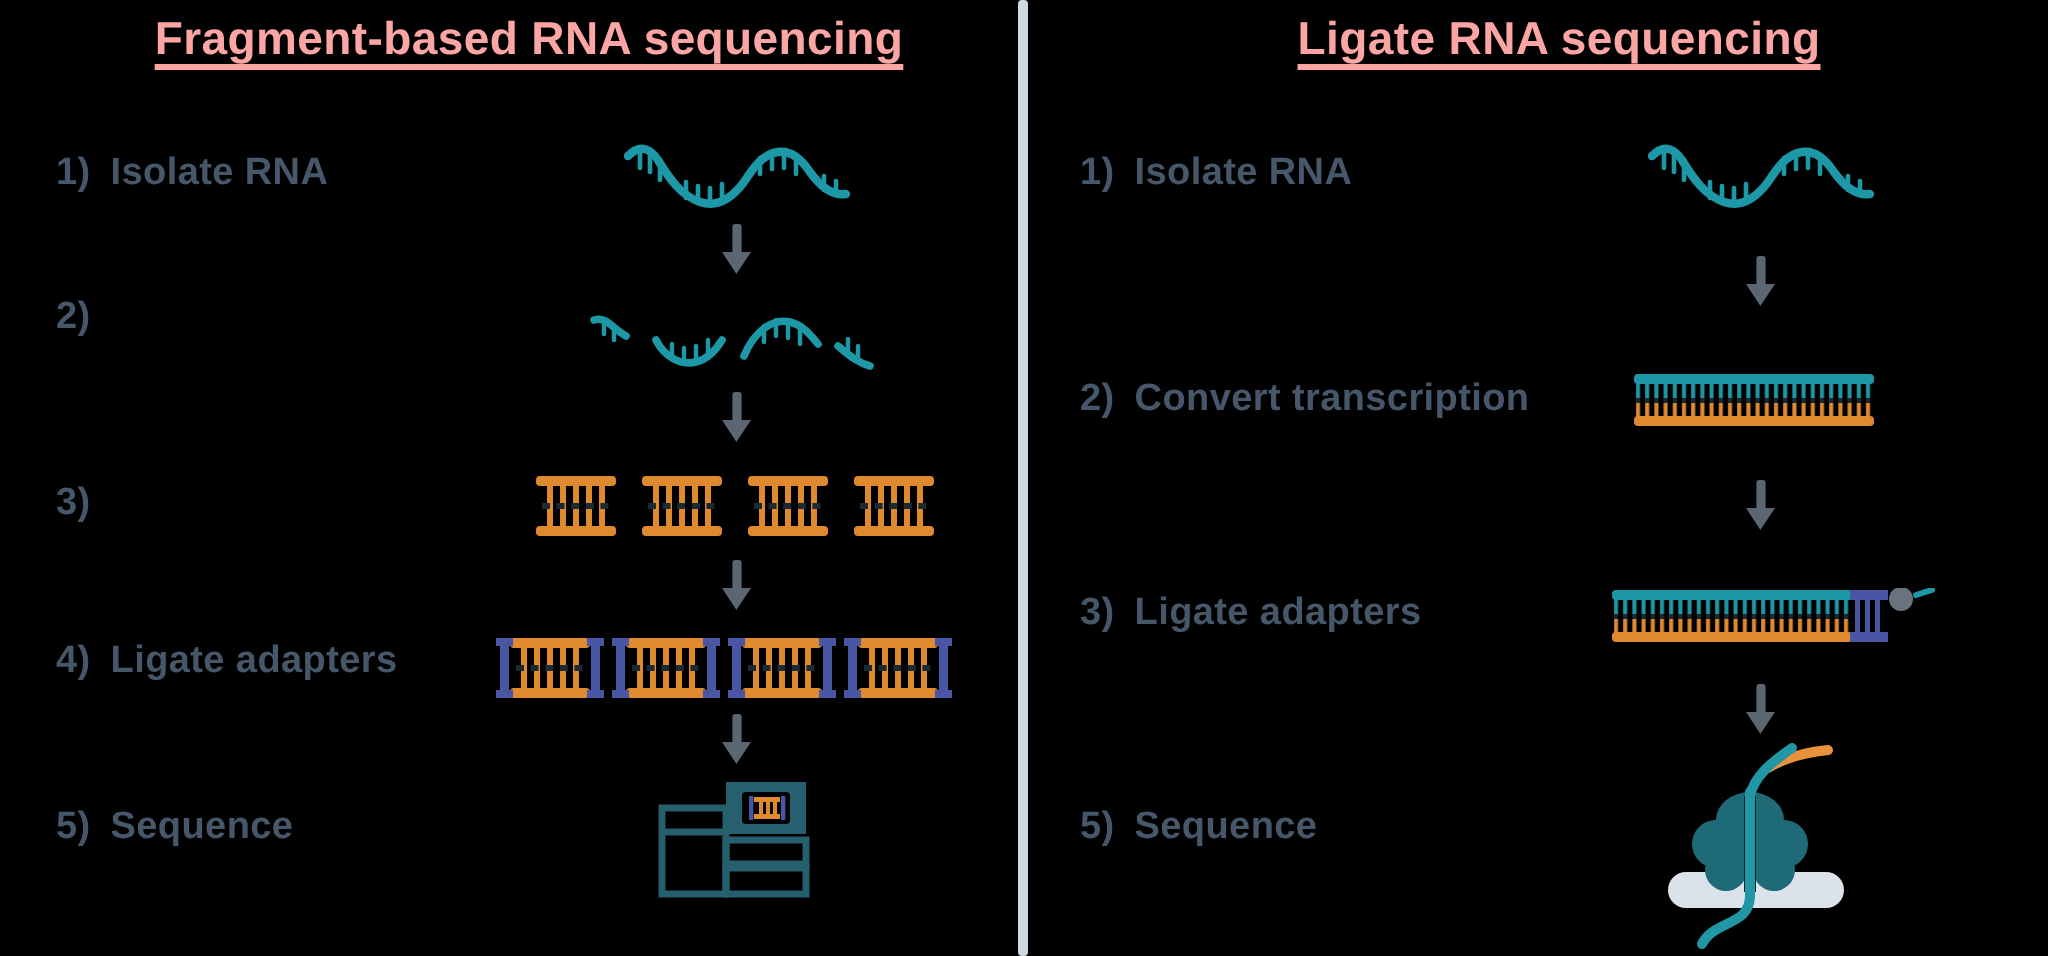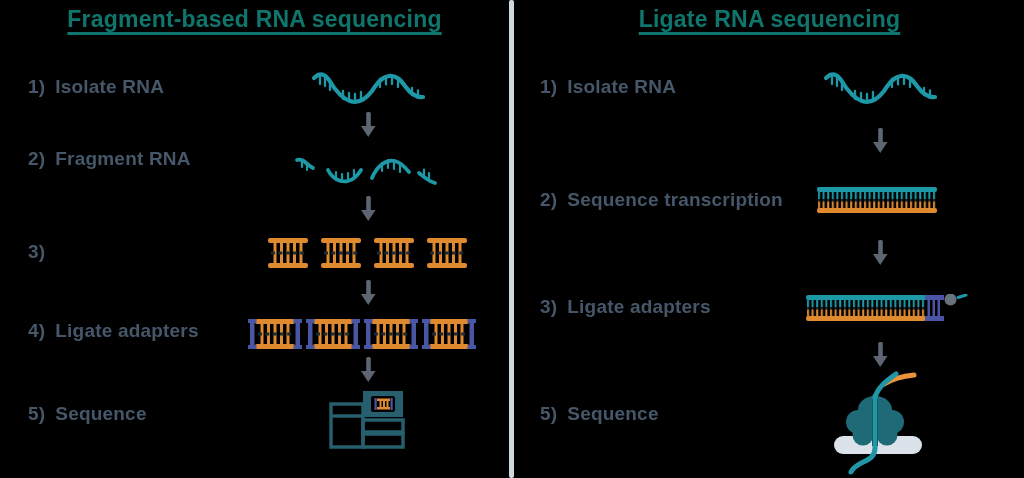--- a/index.html
+++ b/index.html
@@ -2,22 +2,22 @@
 <html><head>
 <meta charset="utf-8">
 <style>
   html,body{margin:0;padding:0;background:#000;}
   #canvas{
     position:relative;width:1024px;height:478px;background:#000;
     font-family:"Liberation Sans",sans-serif;overflow:hidden;
   }
   .col-title{
     position:absolute;top:6px;text-align:center;
-    font-size:23px;font-weight:bold;color:#0f766e;letter-spacing:.2px;
-    text-decoration:underline;text-decoration-thickness:2.5px;text-underline-offset:5px;
+    font-size:23px;font-weight:bold;color:#fca5a5;letter-spacing:.2px;
+    text-decoration:underline;text-decoration-thickness:2.5px;text-underline-offset:5px;padding-left:10px;
   }
   .step{
     position:absolute;display:flex;align-items:center;height:26px;
     font-size:19px;font-weight:bold;color:#46576a;letter-spacing:.2px;white-space:nowrap;
   }
   .step .num{margin-right:10px;}
   .divider{position:absolute;top:0;height:478px;width:5px;background:#cfd8de;border-radius:2px;}
   .ill{position:absolute;line-height:0;}
   svg{display:block;}
   .defs{position:absolute;width:0;height:0;}
@@ -172,21 +172,20 @@
   <div class="col-title" style="left:515px;width:509px;">Ligate RNA sequencing</div>
 
   <div class="divider" style="left:509px;"></div>
 
   <div class="step" style="left:28px;top:74px;">
     <span class="num">1)</span>
     <span>Isolate RNA</span>
   </div>
   <div class="step" style="left:28px;top:146px;">
     <span class="num">2)</span>
-    <span>Fragment RNA</span>
   </div>
   <div class="step" style="left:28px;top:239px;">
     <span class="num">3)</span>
   </div>
   <div class="step" style="left:28px;top:318px;">
     <span class="num">4)</span>
     <span>Ligate adapters</span>
   </div>
   <div class="step" style="left:28px;top:401px;">
     <span class="num">5)</span>
@@ -244,21 +243,21 @@
         <use href="#machine"></use>
       </svg>
   </div>
 
   <div class="step" style="left:540px;top:74px;">
     <span class="num">1)</span>
     <span>Isolate RNA</span>
   </div>
   <div class="step" style="left:540px;top:187px;">
     <span class="num">2)</span>
-    <span>Sequence transcription</span>
+    <span>Convert transcription</span>
   </div>
   <div class="step" style="left:540px;top:294px;">
     <span class="num">3)</span>
     <span>Ligate adapters</span>
   </div>
   <div class="step" style="left:540px;top:401px;">
     <span class="num">5)</span>
     <span>Sequence</span>
   </div>
 

